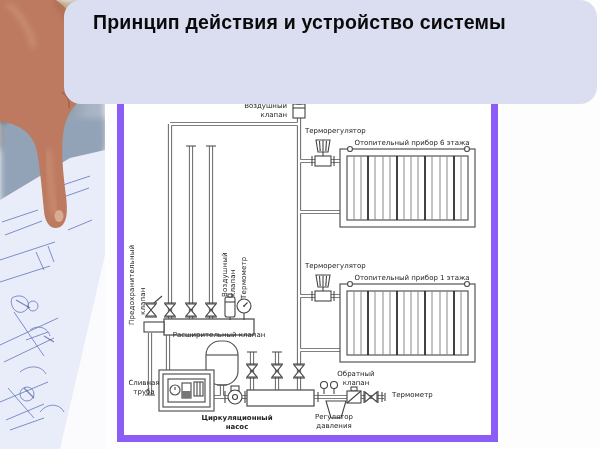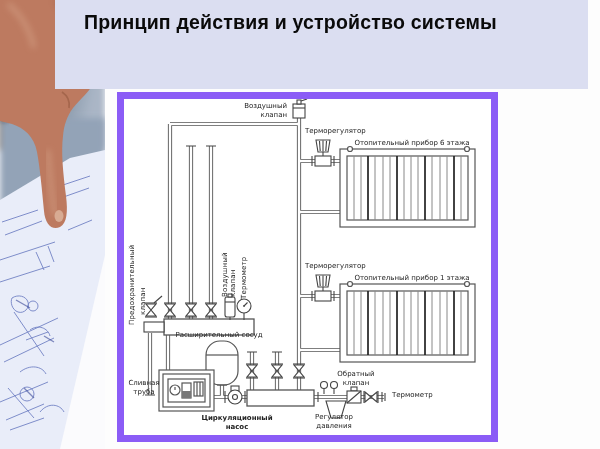--- a/index.html
+++ b/index.html
@@ -1,19 +1,19 @@
 <!DOCTYPE html>
 <html><head>
 <meta charset="utf-8">
 <style>
   html,body{margin:0;padding:0;background:#888;}
   .slide{position:relative;width:600px;height:449px;background:#fdfdfd;overflow:hidden;
          font-family:"DejaVu Sans",sans-serif;}
   .photo{position:absolute;left:0;top:0;width:105px;height:449px;z-index:1;}
-  .titlebar{position:absolute;left:55px;top:0;width:533px;height:89px;background:#dbdef1;z-index:3;}
+  .titlebar{position:absolute;left:64px;top:0;width:533px;height:104px;background:#dbdef1;z-index:3;border-radius:17px;}
   .titlebar .t1,.titlebar .t2{position:absolute;left:29px;white-space:nowrap;
       font:bold 19.5px "Liberation Sans",sans-serif;color:#0a0a0a;letter-spacing:.2px;}
   .t1{top:11px}.t2{top:48px}
   .diagram{position:absolute;left:117px;top:92px;width:367px;height:336px;border:7px solid #8b5cf6;
            background:#fff;z-index:2;}
   .diagram svg.art{position:absolute;left:0;top:0;}
   .lbl{position:absolute;font:7px "DejaVu Sans",sans-serif;color:#222;line-height:1.3;
        white-space:pre-line;z-index:4;}
   .c{text-align:center}.r{text-align:right}
   .vlbl{position:absolute;font:7px "DejaVu Sans",sans-serif;color:#222;writing-mode:vertical-rl;
@@ -221,21 +221,21 @@
     <div class="lbl r" style="left:103px;top:3px;width:60px;">Воздушный
 клапан</div>
     <div class="lbl" style="left:181px;top:28px;width:58px;">Терморегулятор</div>
     <div class="lbl c" style="left:228px;top:40px;width:120px;">Отопительный прибор 6 этажа</div>
     <div class="lbl" style="left:181px;top:163px;width:58px;">Терморегулятор</div>
     <div class="lbl c" style="left:228px;top:175px;width:120px;">Отопительный прибор 1 этажа</div>
     <div class="vlbl" style="left:4px;top:130px;height:96px;">Предохранительный</div>
     <div class="vlbl" style="left:15px;top:168px;height:48px;">клапан</div>
     <div class="vlbl" style="left:97px;top:126px;height:72px;">Воздушный клапан</div>
     <div class="vlbl" style="left:116px;top:142px;height:58px;">Термометр</div>
-    <div class="lbl c" style="left:45px;top:232px;width:100px;">Расширительный сосуд</div>
+    <div class="lbl c" style="left:45px;top:232px;width:100px;">Расширительный клапан</div>
     <div class="lbl c" style="left:0px;top:280px;width:40px;">Сливная
 труба</div>
     <div class="lbl c" style="left:75px;top:315px;width:76px;font-weight:bold;">Циркуляционный
 насос</div>
     <div class="lbl c" style="left:206px;top:271px;width:52px;">Обратный
 клапан</div>
     <div class="lbl c" style="left:182px;top:314px;width:56px;">Регулятор
 давления</div>
     <div class="lbl" style="left:268px;top:292px;width:46px;">Термометр</div>
   </div>

